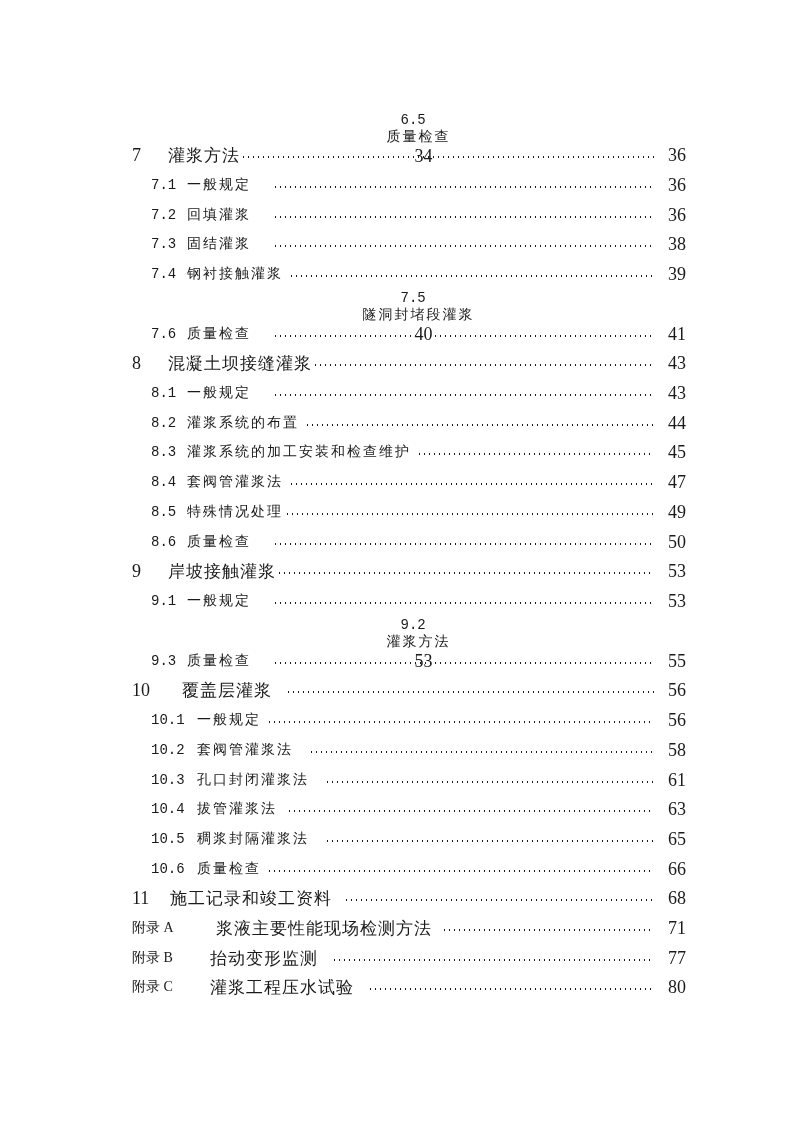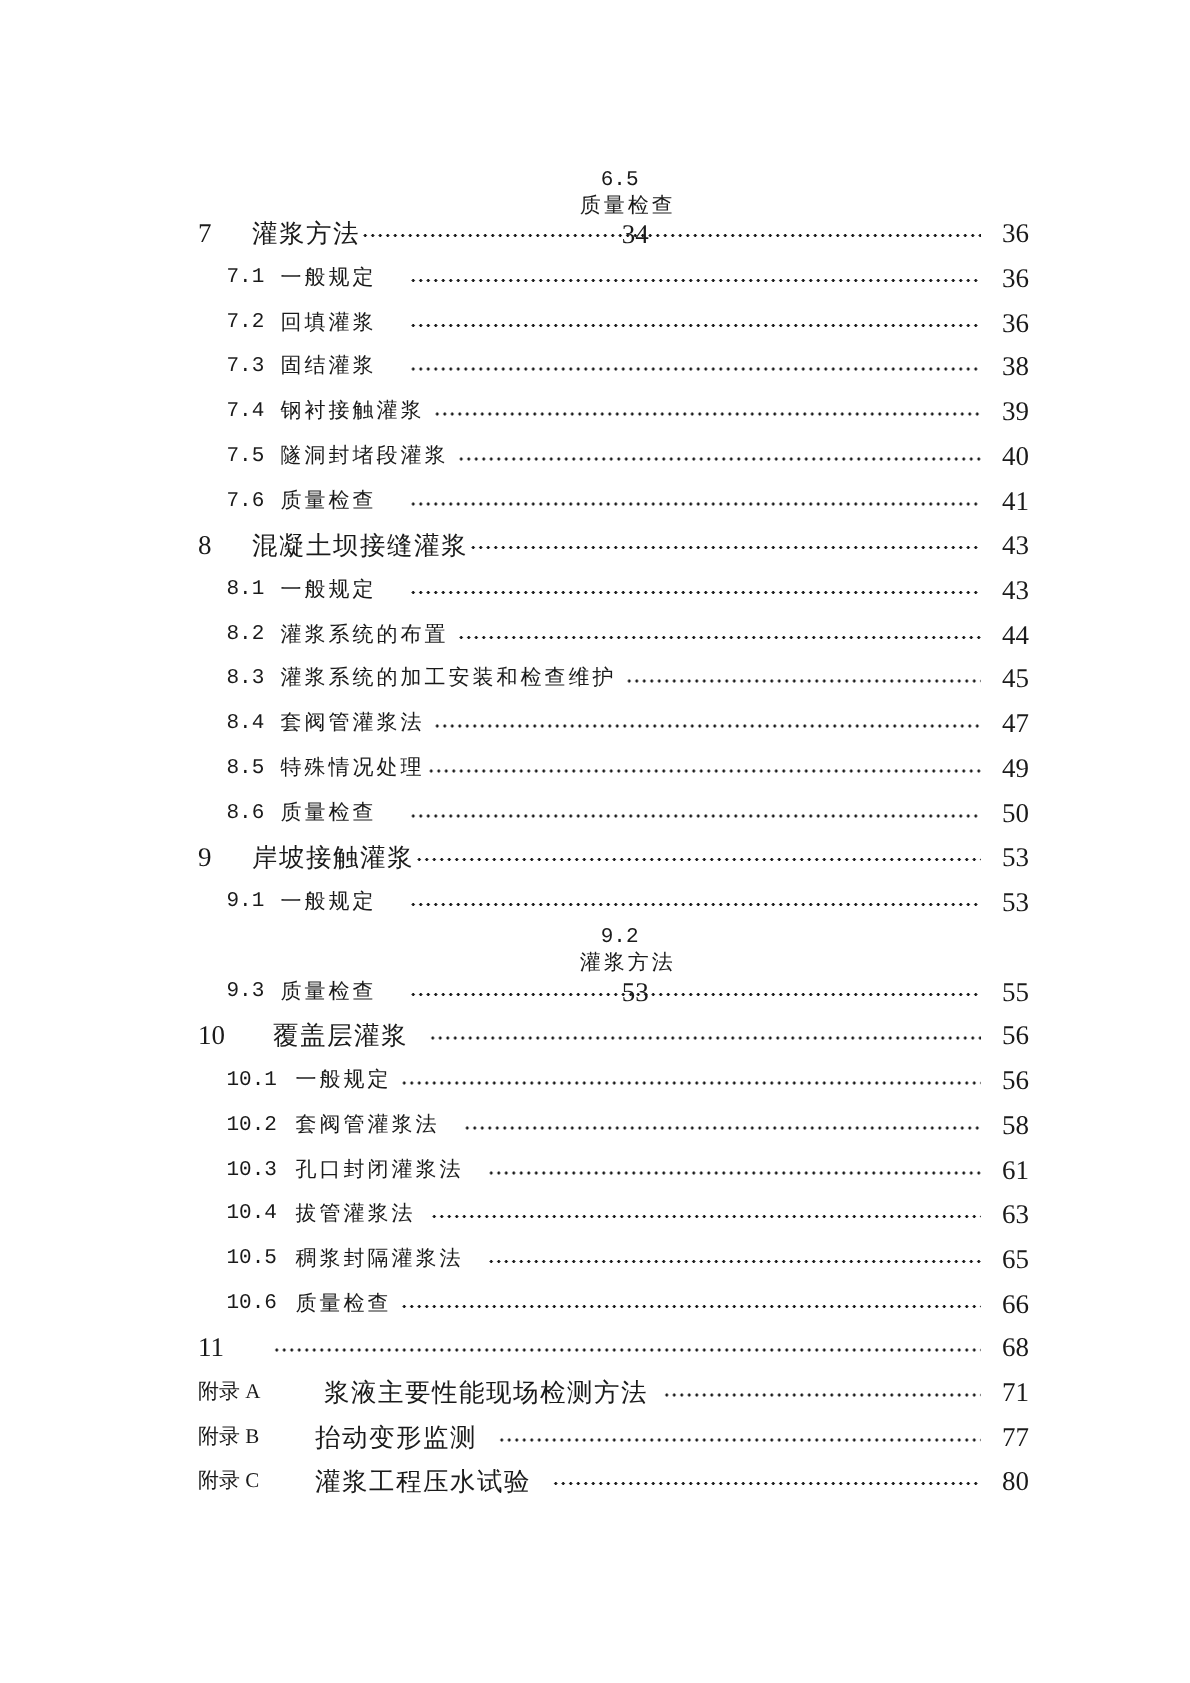--- a/index.html
+++ b/index.html
@@ -62,21 +62,21 @@
     <span class="page">38</span>
   </div>
 
   <div class="row sub" style="left:151px; right:107px; top:260px;">
     <span class="num">7.4</span>
     <span class="title">钢衬接触灌浆</span>
     <span class="leader"></span>
     <span class="page">39</span>
   </div>
 
-  <div class="row sub" style="left:151px; right:107px; top:290px;">
+  <div class="row sub" style="left:151px; right:107px; top:290px;flex-direction:column;">
     <span class="num">7.5</span>
     <span class="title">隧洞封堵段灌浆</span>
     <span class="leader"></span>
     <span class="page">40</span>
   </div>
 
   <div class="row sub" style="left:151px; right:107px; top:320px;">
     <span class="num">7.6</span>
     <span class="title">质量检查</span>
     <span class="leader" style="margin-left:22px;"></span>
@@ -204,20 +204,21 @@
 
   <div class="row sub sub10" style="left:151px; right:107px; top:855px;">
     <span class="num">10.6</span>
     <span class="title">质量检查</span>
     <span class="leader"></span>
     <span class="page">66</span>
   </div>
 
   <div class="row chap chap10" style="left:132px; right:107px; top:884px;">
     <span class="num" style="width:38px;">11</span>
+    <span class="title">施工记录和竣工资料</span>
     <span class="leader" style="margin-left:12px;"></span>
     <span class="page">68</span>
   </div>
 
   <div class="row chap app" style="left:132px; right:107px; top:914px;">
     <span class="num">附录 A</span>
     <span class="title">浆液主要性能现场检测方法</span>
     <span class="leader" style="margin-left:10px;"></span>
     <span class="page">71</span>
   </div>

